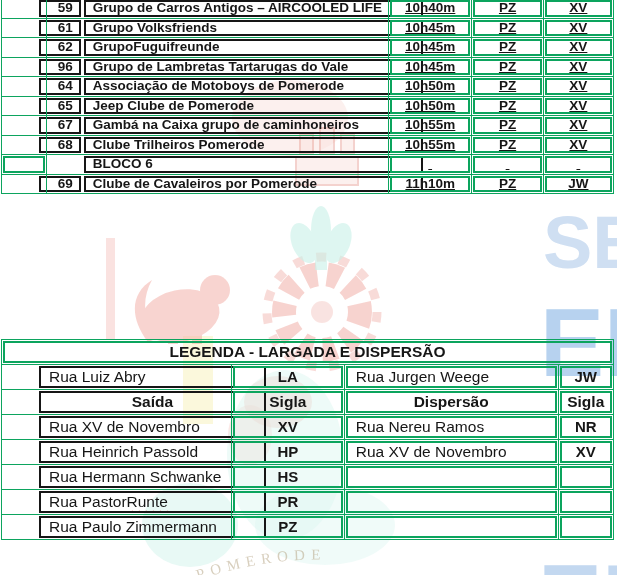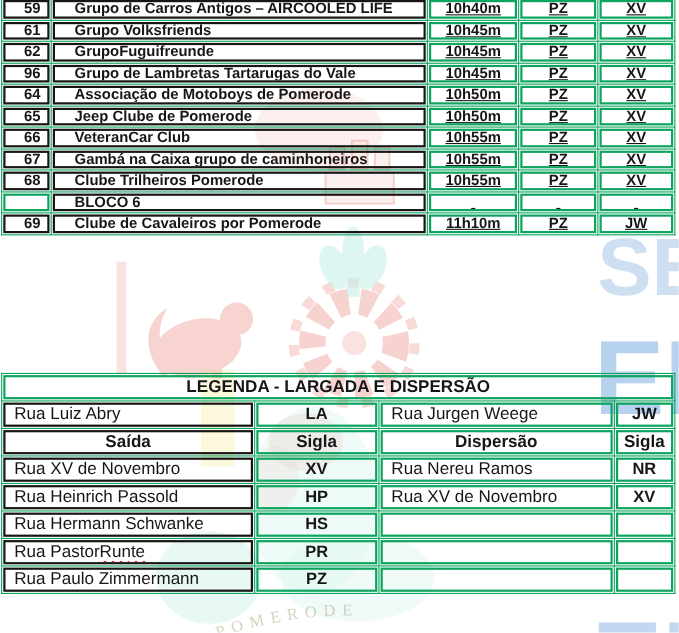--- a/index.html
+++ b/index.html
@@ -19,25 +19,25 @@
     padding:1px;vertical-align:middle;
   }
   #main-table{left:1px;top:-2px;width:613px;}
   #legend-table{left:1px;top:339px;width:613px;}
   .cellbox{
     display:flex;align-items:center;box-sizing:border-box;width:100%;
     border:2px solid var(--black);
     background:transparent;color:#161616;white-space:nowrap;overflow:hidden;
   }
   .cellbox.green{border-color:var(--green);}
-  .cellbox.black{border-color:var(--black);}
+  .cellbox.black{border-color:var(--black);margin-left:36px;}
   
   #main-table .cellbox{height:16.5px;font-size:13.5px;font-weight:bold;line-height:16px;}
   #main-table .num{justify-content:flex-end;padding-right:6px;}
-  #main-table .name{justify-content:flex-start;padding-left:18px;}
+  #main-table .name{justify-content:flex-start;padding-left:7px;}
   #main-table .time,#main-table .sig{justify-content:center;text-decoration:underline;}
   .tw-num{width:44px;} .tw-name{width:336px;} .tw-time{width:82px;}
   .tw-pz{width:70px;} .tw-xv{width:69px;}
   
   #legend-table .cellbox{height:22px;font-size:15.5px;line-height:20px;}
   #legend-table .title,#legend-table .hdr{justify-content:center;font-weight:bold;}
   #legend-table .street{justify-content:flex-start;padding-left:8px;font-weight:normal;}
   #legend-table .sig{justify-content:center;font-weight:bold;font-size:15px;}
   .lw-saida{width:228px;} .lw-sigla{width:112px;} .lw-disp{width:212px;} .lw-sig2{width:55px;}
   .miss{
@@ -211,37 +211,20 @@
           </td>
           <td>
             <div class="cellbox green sig">PZ</div>
           </td>
           <td>
             <div class="cellbox green sig">XV</div>
           </td>
         </tr>
         <tr>
           <td>
-            <div class="cellbox black num">66</div>
-          </td>
-          <td>
-            <div class="cellbox black name"><span class="miss">Veteran</span> Car Club</div>
-          </td>
-          <td>
-            <div class="cellbox green time">10h55m</div>
-          </td>
-          <td>
-            <div class="cellbox green sig">PZ</div>
-          </td>
-          <td>
-            <div class="cellbox green sig">XV</div>
-          </td>
-        </tr>
-        <tr>
-          <td>
             <div class="cellbox black num">67</div>
           </td>
           <td>
             <div class="cellbox black name">Gambá na Caixa grupo de caminhoneiros</div>
           </td>
           <td>
             <div class="cellbox green time">10h55m</div>
           </td>
           <td>
             <div class="cellbox green sig">PZ</div>

